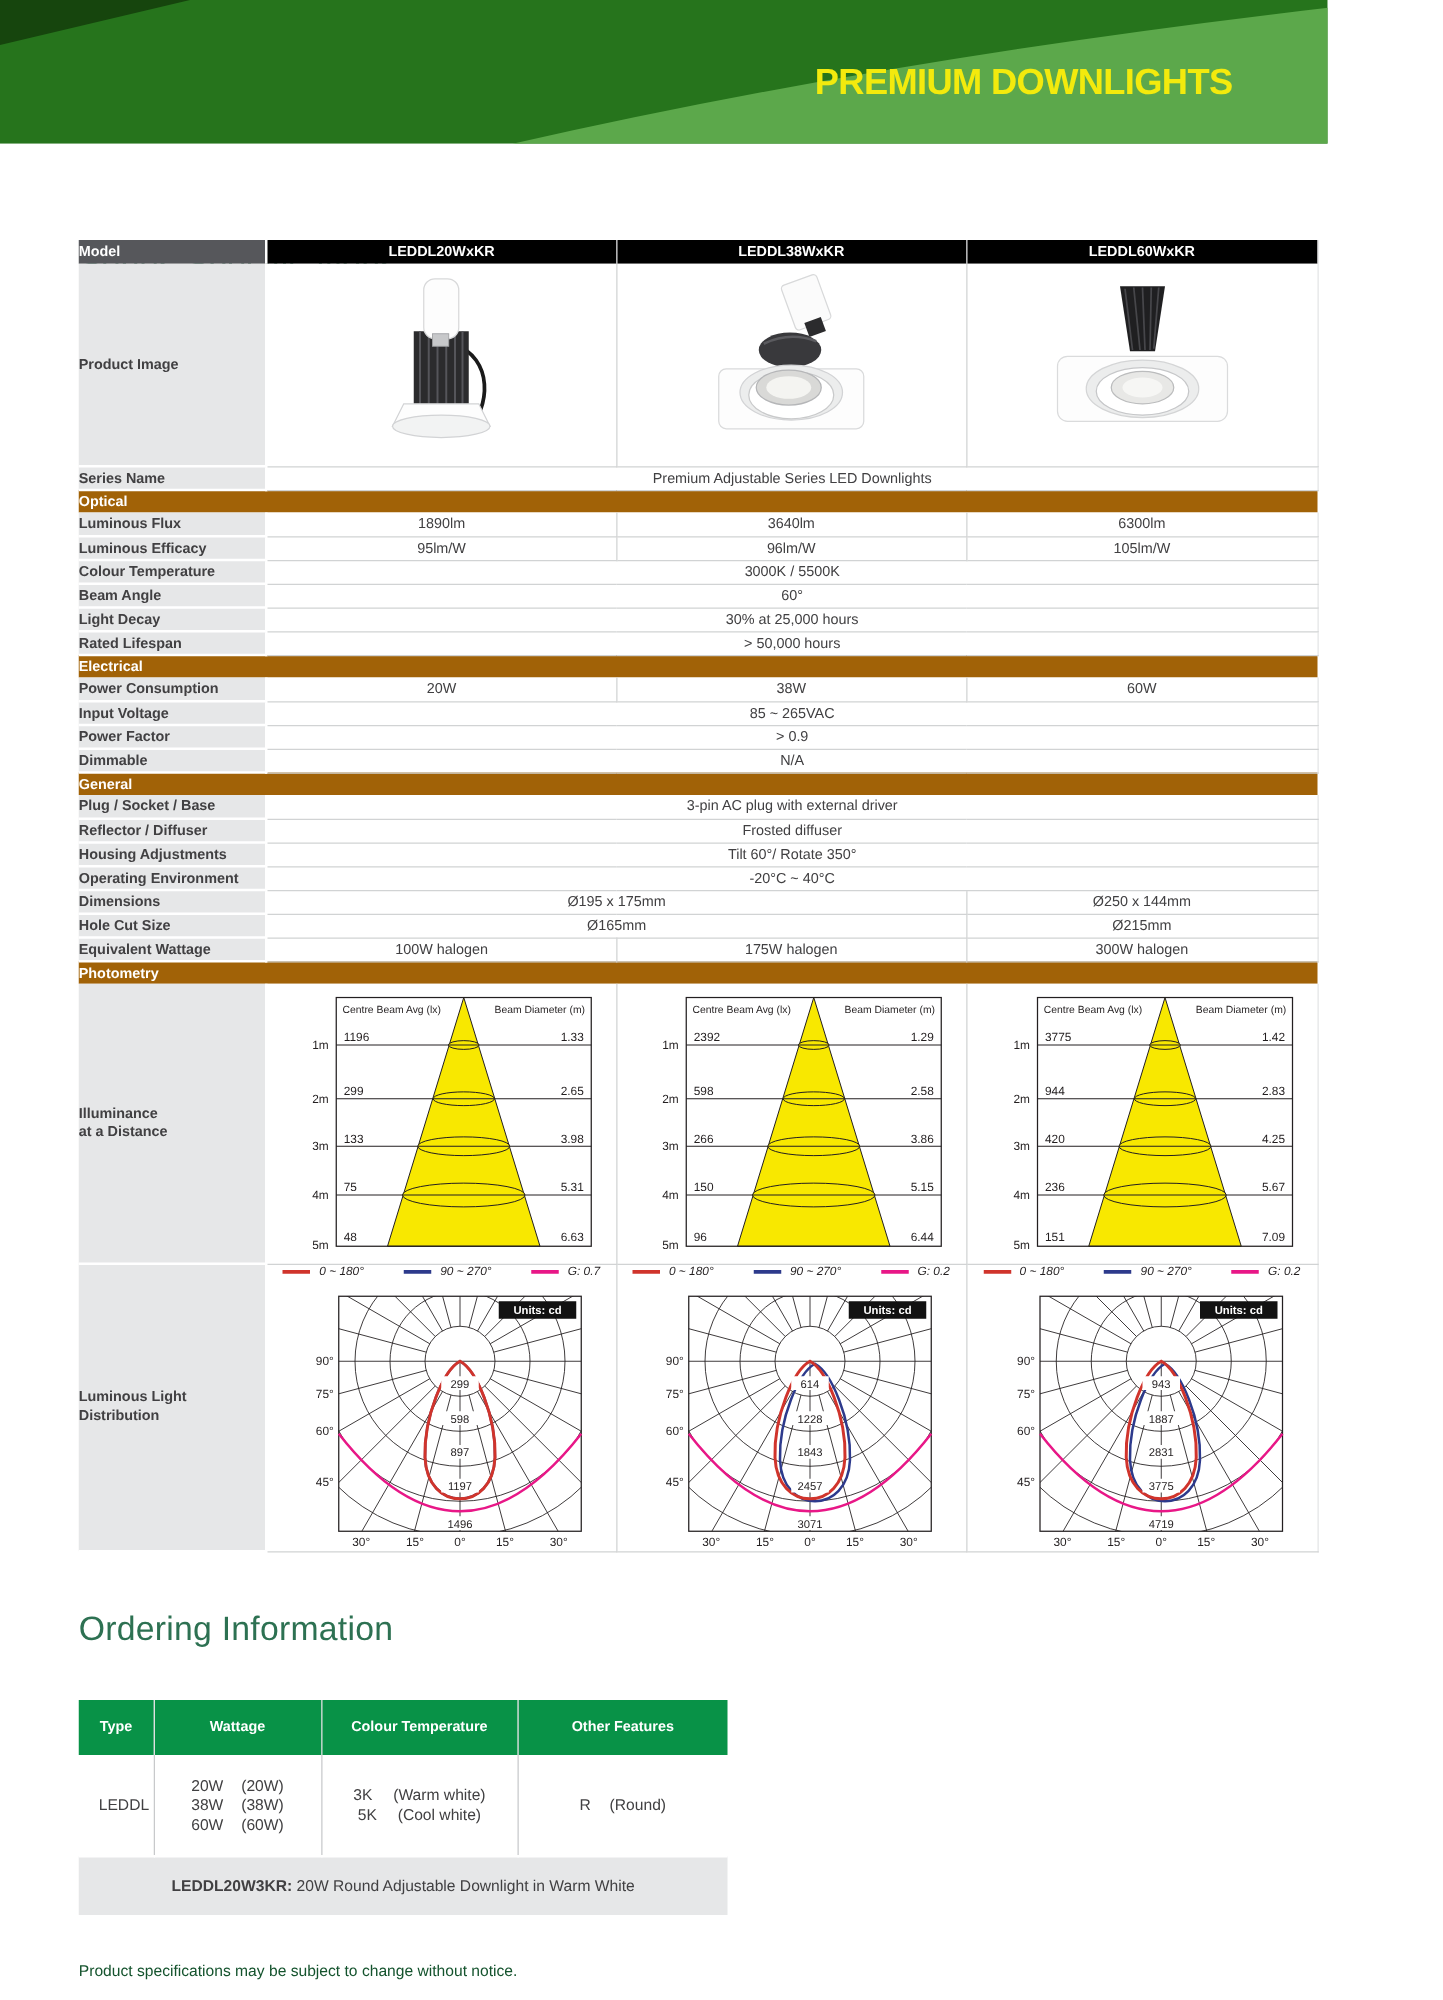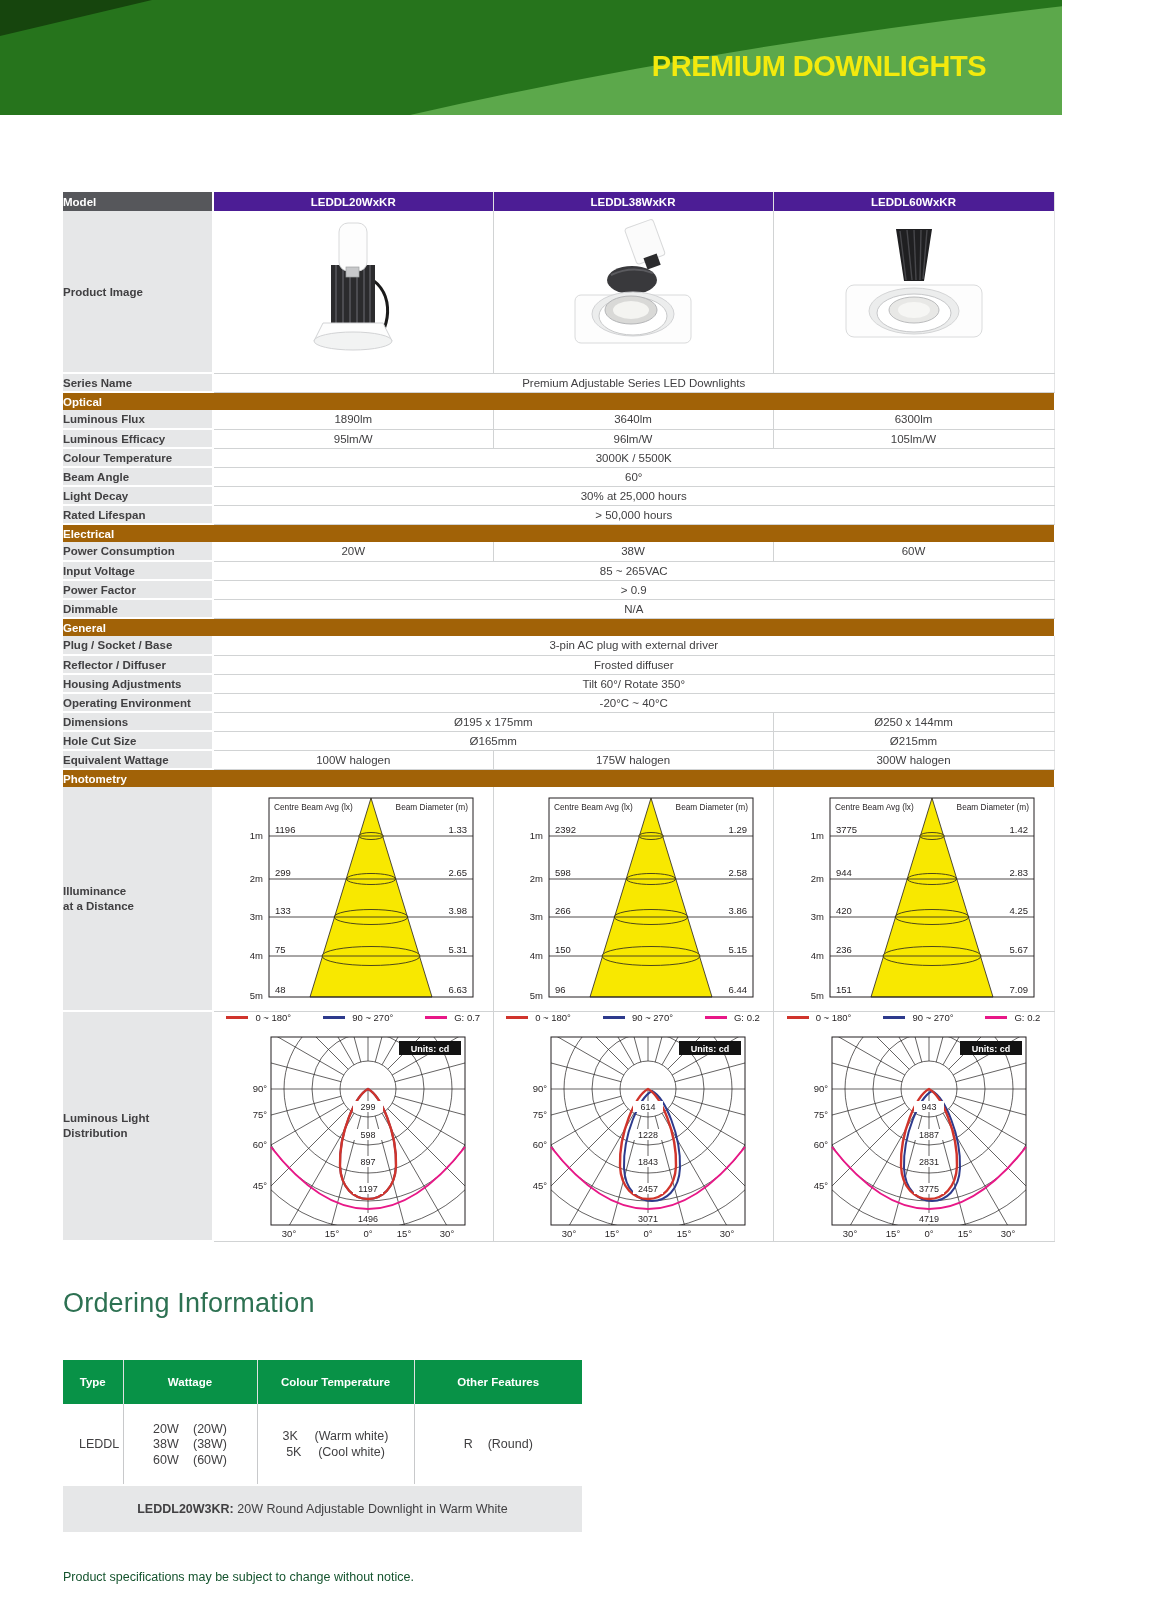--- a/index.html
+++ b/index.html
@@ -15,39 +15,39 @@
   .h1.series{top:148px;margin-top:48px;}
   .h1.ordering{top:1288px;}
 
   
   table.spec{position:absolute;top:192px;left:63px;width:991px;border-collapse:collapse;
     table-layout:fixed;font-size:11.5px;color:#414042;}
   table.spec td{padding:0;vertical-align:middle;}
   td.lbl{background:#e6e7e8;font-weight:bold;padding-left:9px;border-bottom:2px solid #fff;
     border-right:2px solid #fff;}
   td.mlbl{background:#56575b;color:#fff;font-weight:bold;padding-left:9px;border-right:2px solid #fff;}
-  td.mval{background:#4c1d95;color:#fff;font-weight:bold;text-align:center;border-right:1px solid #dfe0e1;}
+  td.mval{background:#000000;color:#fff;font-weight:bold;text-align:center;border-right:1px solid #dfe0e1;}
   td.mval:last-child{border-right:1px solid #dfe0e1;}
   td.secbar{background:#a16207;color:#fff;font-weight:bold;padding-left:9px;}
   td.v{text-align:center;border-bottom:1px solid #d1d3d4;border-right:1px solid #d1d3d4;background:#fff;}
   td.vl{text-align:center;border-bottom:1px solid #d1d3d4;border-right:1px solid #e4e5e6;background:#fff;}
   tr.r{height:19px;} tr.sec{height:18px;} tr.img{height:162px;padding-left:12px;}
   tr.illum{height:224px;} tr.dist{height:230px;}
   .lbl2{line-height:15px;}
   .cellflex{display:flex;flex-direction:column;align-items:center;justify-content:center;}
 
   
   .red{stroke:#d0342c;stroke-width:2.4;fill:none;}
   .blu{stroke:#2d3a8c;stroke-width:2;fill:none;}
   .mag{stroke:#e81787;stroke-width:2;fill:none;}
   .ctext{font-size:9.5px;fill:#231f20;}
   .chead{font-size:8.3px;fill:#231f20;}
   .rtext{font-size:9px;fill:#231f20;}
   .leg{display:flex;justify-content:center;align-items:center;gap:7px;font-size:9.5px;
-    color:#231f20;margin-bottom:2px;}
+    color:#231f20;margin-bottom:2px;font-style:italic;}
   .leg .sw{display:inline-block;width:22px;height:3px;}
   .leg .gap{width:18px;}
 
   
   table.ord{position:absolute;top:1360px;left:63px;width:519px;border-collapse:collapse;
     table-layout:fixed;font-size:12.5px;color:#414042;}
   table.ord td{padding:16px;vertical-align:middle;}
   tr.ohead{height:24px;}
   td.oh{background:#089247;color:#fff;font-weight:bold;text-align:center;font-size:11.5px;border-right:1px solid #dfe0e1;}
   tr.obody{height:64px;}

